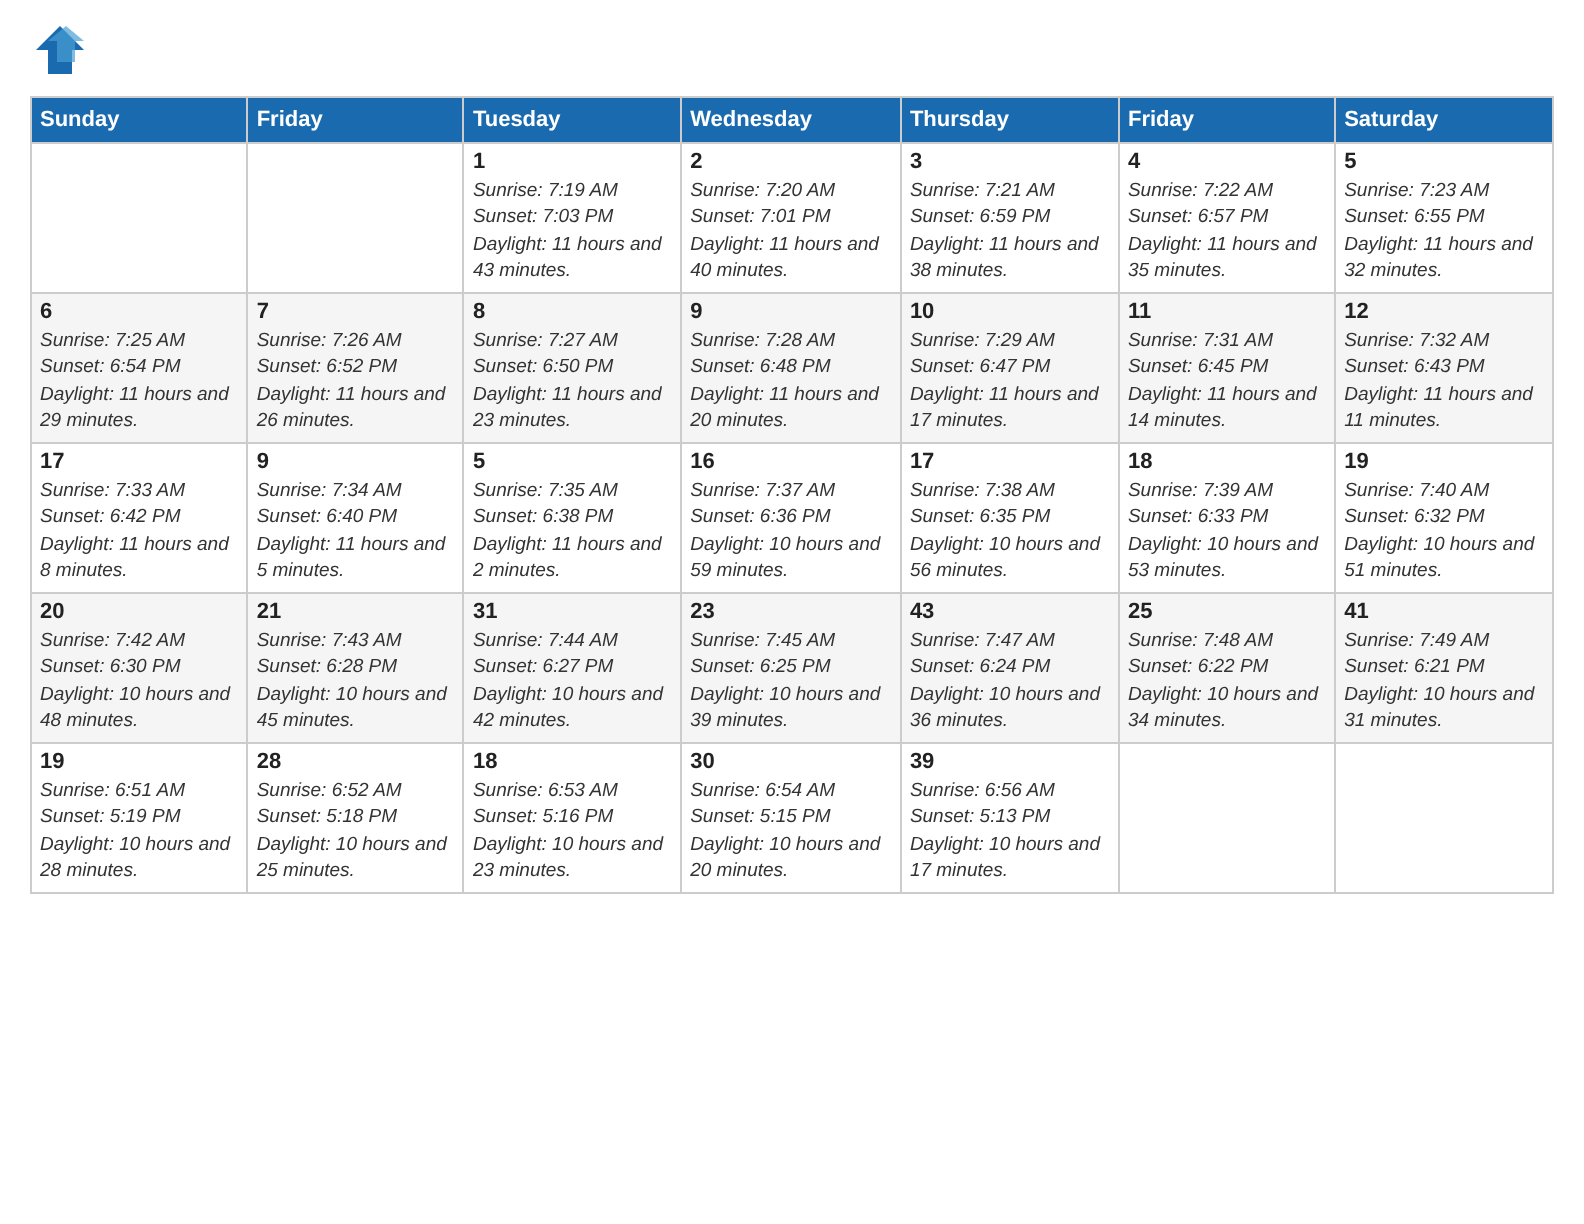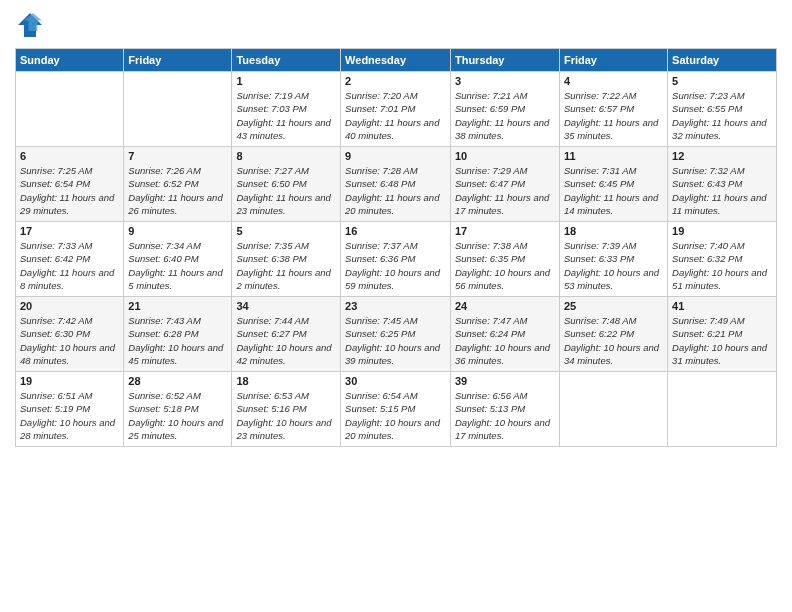--- a/index.html
+++ b/index.html
@@ -216,29 +216,29 @@
         <tr>
           <td>
             <div class="cell-day">20</div>
             <div class="cell-info">Sunrise: 7:42 AM<br>Sunset: 6:30 PM<br>Daylight: 10 hours and 48 minutes.</div>
           </td>
           <td>
             <div class="cell-day">21</div>
             <div class="cell-info">Sunrise: 7:43 AM<br>Sunset: 6:28 PM<br>Daylight: 10 hours and 45 minutes.</div>
           </td>
           <td>
-            <div class="cell-day">34</div>
+            <div class="cell-day">31</div>
             <div class="cell-info">Sunrise: 7:44 AM<br>Sunset: 6:27 PM<br>Daylight: 10 hours and 42 minutes.</div>
           </td>
           <td>
             <div class="cell-day">23</div>
             <div class="cell-info">Sunrise: 7:45 AM<br>Sunset: 6:25 PM<br>Daylight: 10 hours and 39 minutes.</div>
           </td>
           <td>
-            <div class="cell-day">24</div>
+            <div class="cell-day">43</div>
             <div class="cell-info">Sunrise: 7:47 AM<br>Sunset: 6:24 PM<br>Daylight: 10 hours and 36 minutes.</div>
           </td>
           <td>
             <div class="cell-day">25</div>
             <div class="cell-info">Sunrise: 7:48 AM<br>Sunset: 6:22 PM<br>Daylight: 10 hours and 34 minutes.</div>
           </td>
           <td>
             <div class="cell-day">41</div>
             <div class="cell-info">Sunrise: 7:49 AM<br>Sunset: 6:21 PM<br>Daylight: 10 hours and 31 minutes.</div>
           </td>

